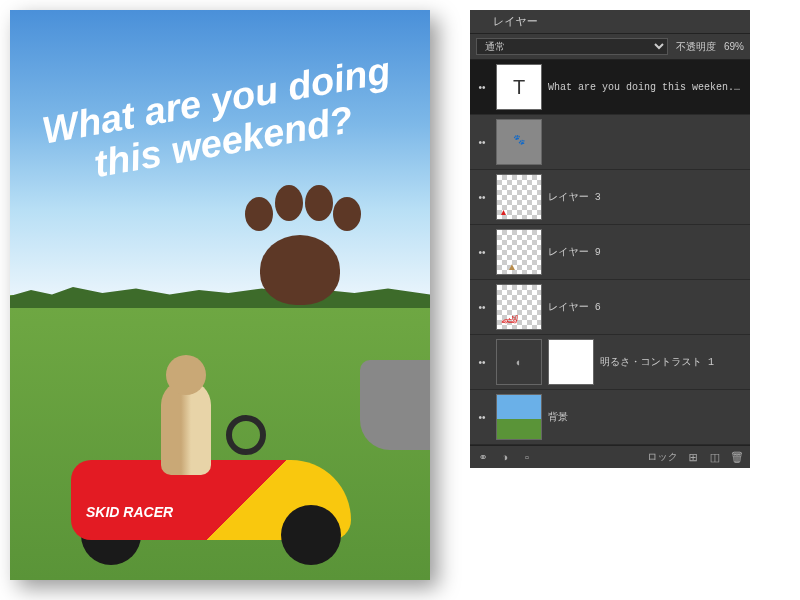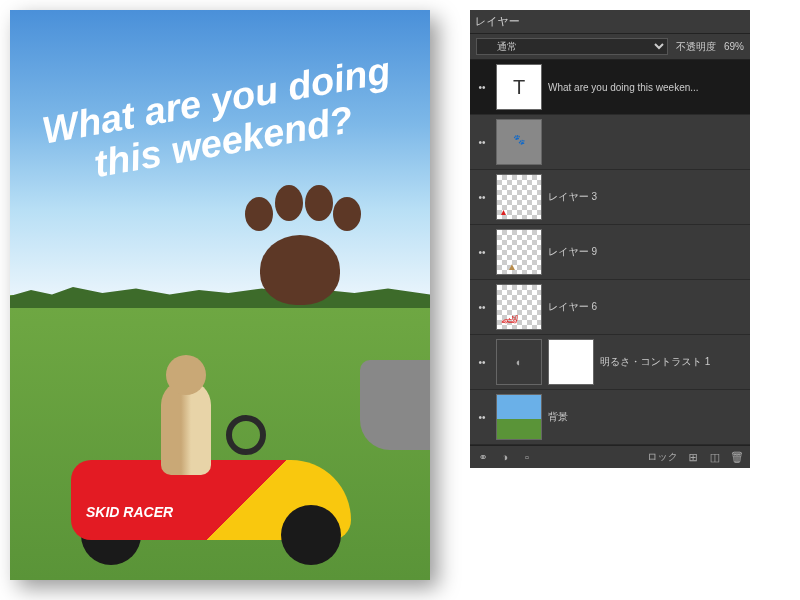--- a/index.html
+++ b/index.html
@@ -149,38 +149,38 @@
     
     .layers-panel {
       width: 280px;
       background: #3a3a3a;
       color: #ccc;
       font-size: 11px;
       display: flex;
       flex-direction: column;
     }
     .panel-tab {
-      padding: 4px 5px;
+      padding: 4px 23px;
       background: #3a3a3a;
       border-bottom: 1px solid #222;
     }
     .panel-controls {
       display: flex;
       align-items: center;
       padding: 4px 6px;
       gap: 8px;
       border-bottom: 1px solid #222;
     }
     .blend-select {
       flex: 1;
       background: #2a2a2a;
       color: #ccc;
       border: 1px solid #555;
       font-size: 10px;
-      padding: 1px 16px;
+      padding: 1px 4px;
     }
     .opacity-label { font-size: 10px; }
     .layer-list {
       display: flex;
       flex-direction: column;
     }
     .layer-row {
       display: flex;
       align-items: center;
       border-bottom: 1px solid #2a2a2a;
@@ -229,20 +229,21 @@
       height: 46px;
       background: #fff;
       border: 1px solid #666;
     }
     .layer-name {
       flex: 1;
       font-size: 10px;
       white-space: nowrap;
       overflow: hidden;
       text-overflow: ellipsis;
+      font-family: Liberation Mono, monospace;
     }
     .adj-thumb {
       width: 46px; height: 46px;
       display: flex;
       align-items: center;
       justify-content: center;
       border: 1px solid #666;
     }
     .panel-footer {
       display: flex;

